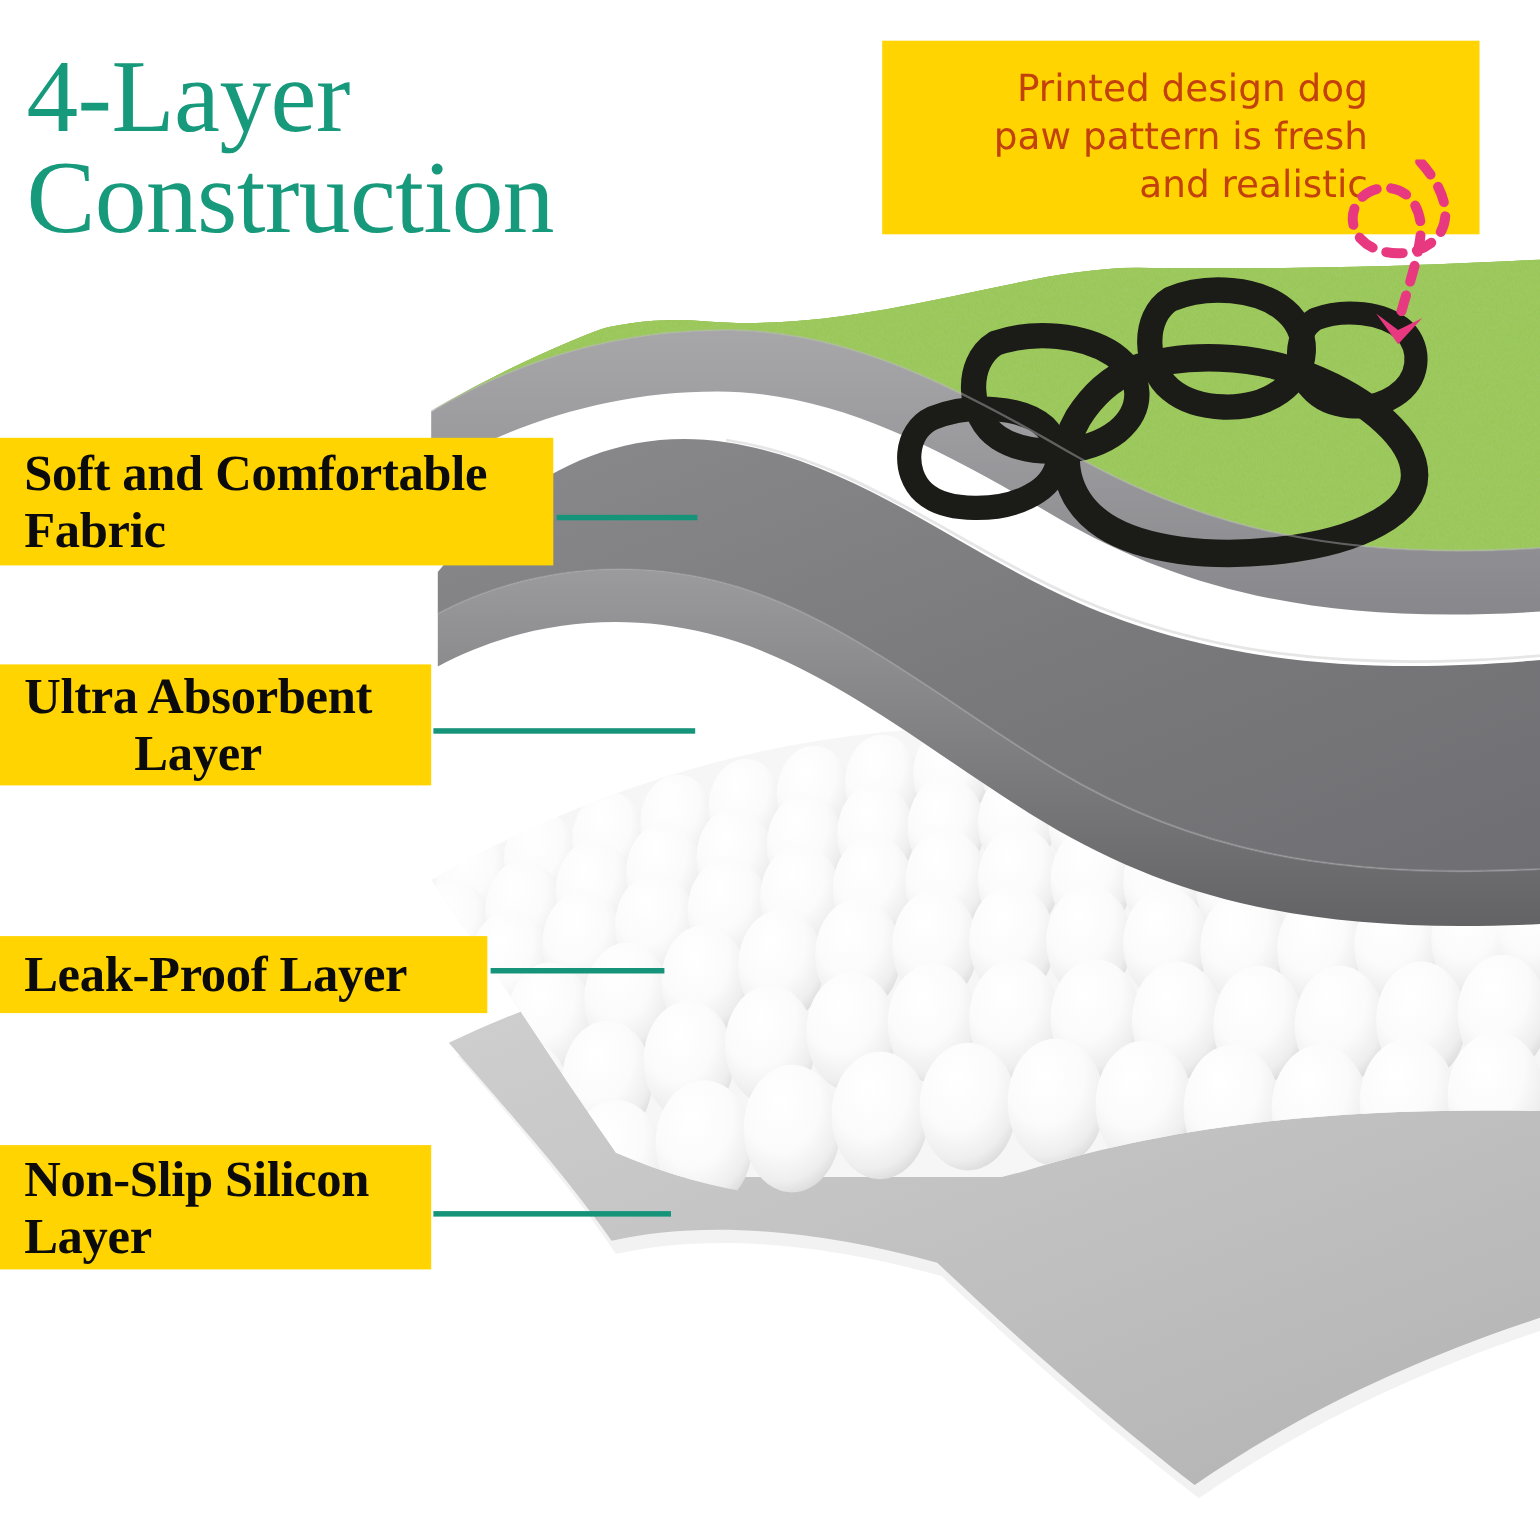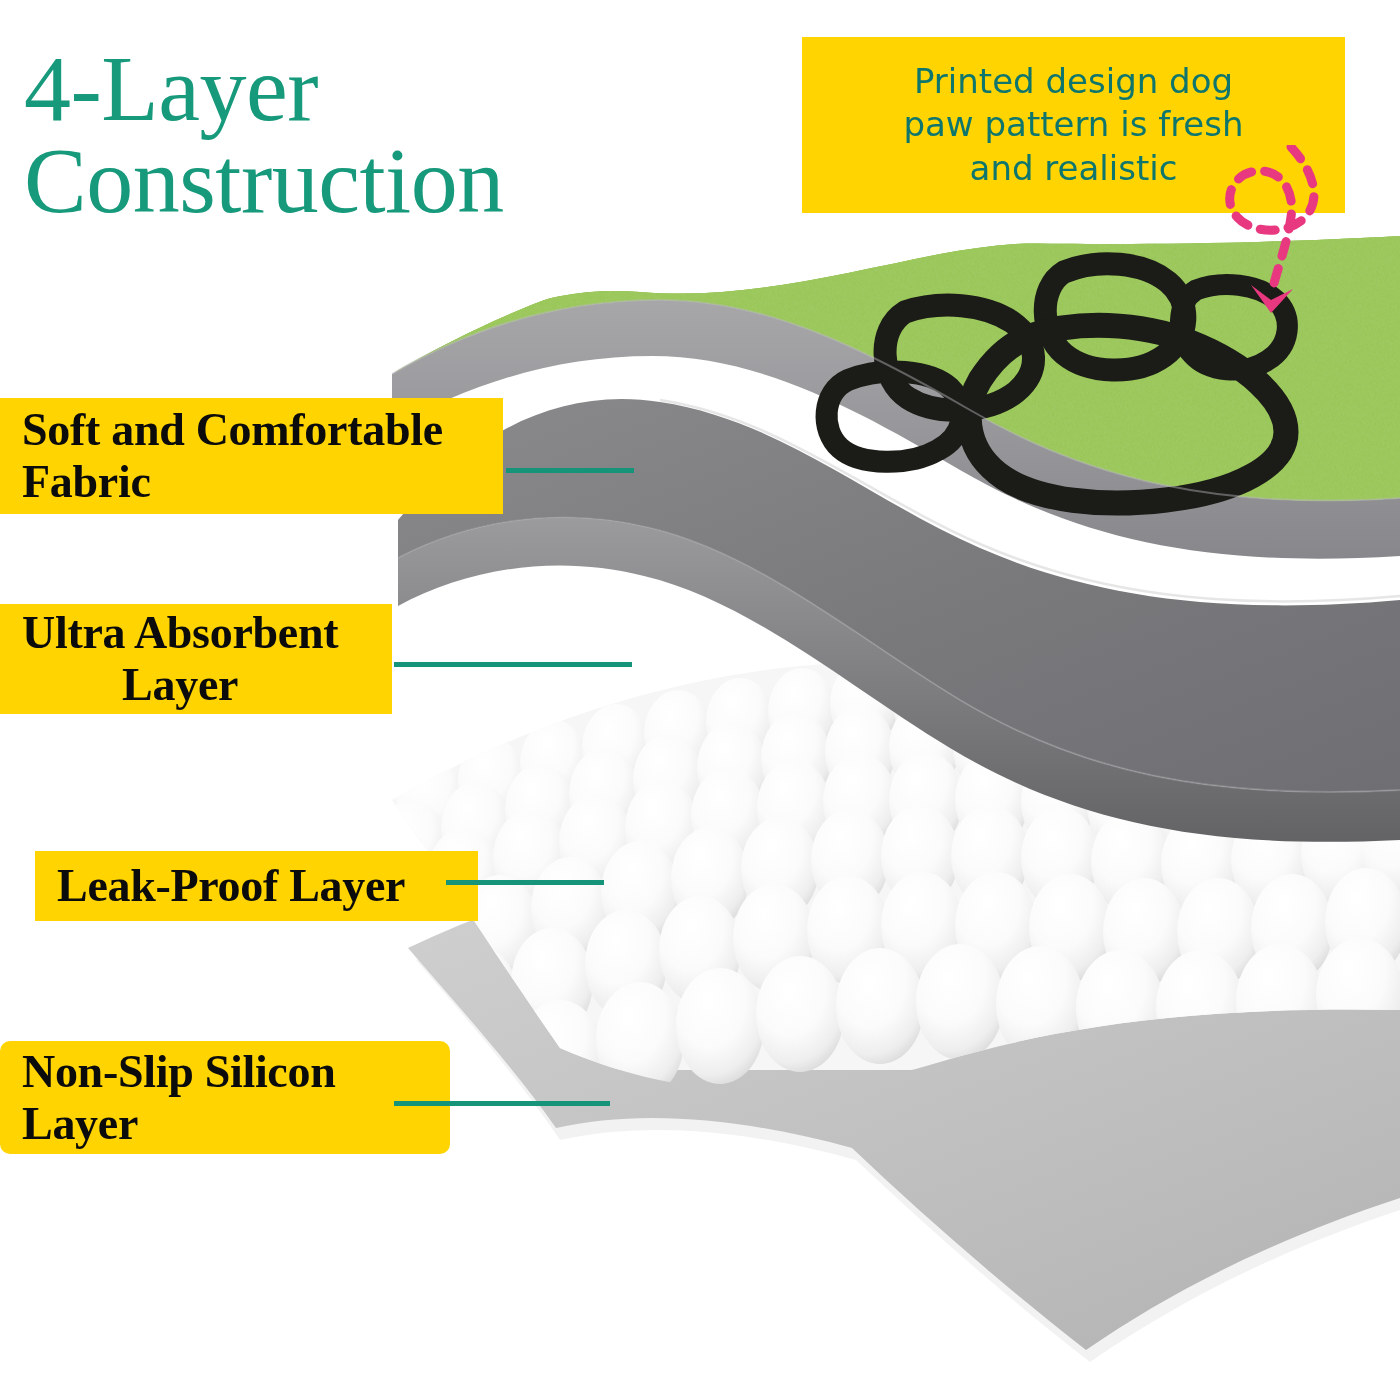--- a/index.html
+++ b/index.html
@@ -44,22 +44,22 @@
     display: flex;
     align-items: center;
     justify-content: center;
     padding: 0 22px;
     box-sizing: border-box;
   }
   #callout-text {
     font-family: "DejaVu Sans", sans-serif;
     font-size: 34px;
     line-height: 1.28;
-    color: #0f766e;
-    text-align: center;
+    color: #c2410c;
+    text-align: right;
     white-space: pre-line;
   }
   #callout-arrow {
     position: absolute;
     left: 1195px;
     top: 145px;
     width: 190px;
     height: 190px;
     pointer-events: none;
   }
@@ -88,24 +88,24 @@
     height: 5px;
     background: #16947a;
   }
 
   #label-0 { left: 0px;  top: 398px;  width: 503px; height: 116px; }
   #line-0  { left: 506px; top: 468px;  width: 128px; }
 
   #label-1 { left: 0px;  top: 604px;  width: 392px; height: 110px; text-align: center; }
   #line-1  { left: 394px; top: 662px;  width: 238px; }
 
-  #label-2 { left: 0px;  top: 851px;  width: 443px; height: 70px; margin-left: 35px;  }
+  #label-2 { left: 0px;  top: 851px;  width: 443px; height: 70px;  }
   #line-2  { left: 446px; top: 880px;  width: 158px; }
 
-  #label-3 { left: 0px;  top: 1041px; width: 450px; height: 113px; border-radius: 10px; }
+  #label-3 { left: 0px;  top: 1041px; width: 392px; height: 113px; }
   #line-3  { left: 394px; top: 1101px; width: 216px; }
 
   
   #layers {
     position: absolute;
     left: 0;
     top: 0;
     width: 1400px;
     height: 1400px;
   }

